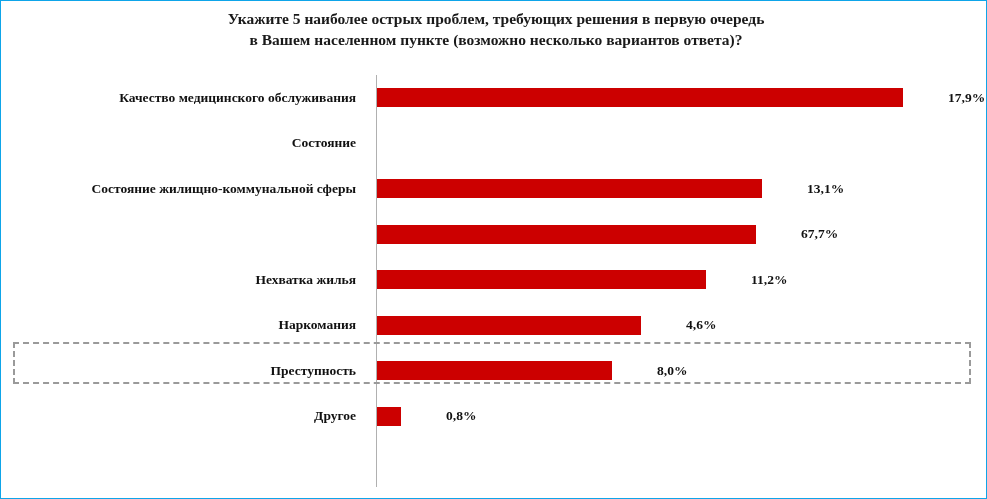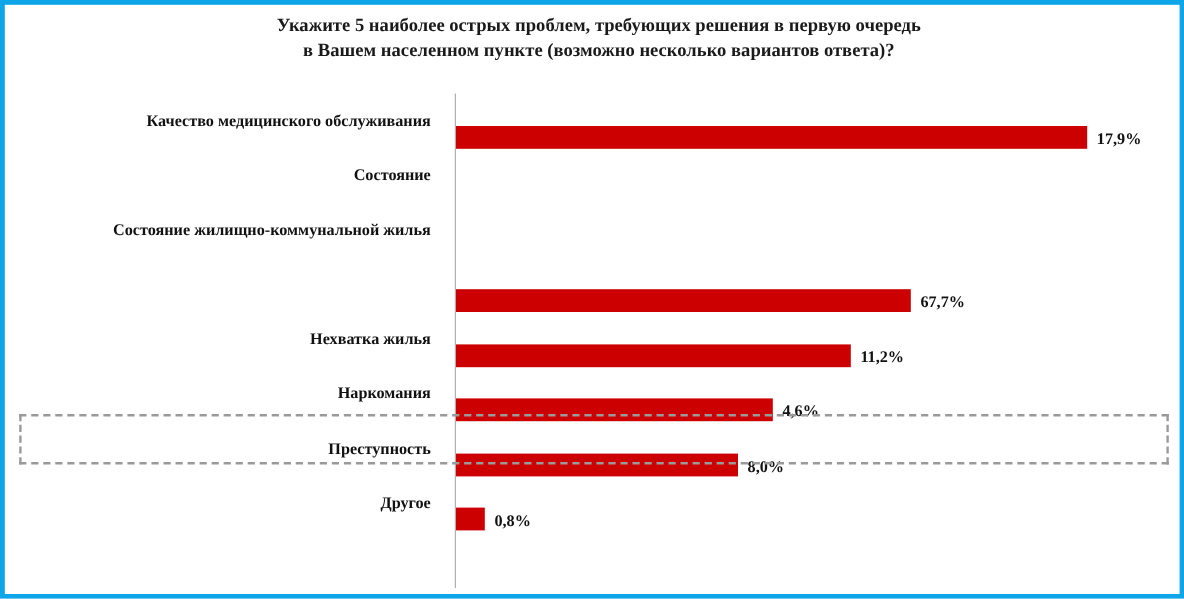--- a/index.html
+++ b/index.html
@@ -8,21 +8,21 @@
     background: #ffffff;
   }
   body {
     font-family: "Liberation Serif", serif;
   }
   .frame {
     position: relative;
     width: 987px;
     height: 499px;
     box-sizing: border-box;
-    border: 4px solid #0ea5e9;
+    border: 1px solid #0ea5e9;
     background: #ffffff;
     overflow: hidden;
   }
   .chart-title {
     position: absolute;
     left: 60px;
     top: 8px;
     width: 870px;
     text-align: center;
     font-size: 15.5px;
@@ -67,21 +67,22 @@
     color: #111111;
     padding-right: 10px;
     box-sizing: border-box;
     white-space: nowrap;
   }
   .bar-wrap {
     position: absolute;
     left: 376px;
     height: 45.5px;
     display: flex;
-    align-items: flex-end;
+    align-items: center;
+    gap: 37px;
   }
   .bar {
     height: 19px;
     background: #cc0000;
   }
   .val-label {
     font-size: 13.5px;
     font-weight: bold;
     color: #111111;
     margin-left: 8px;
@@ -120,21 +121,25 @@
           <div class="val-label">17,9%</div>
         </div>
       </div>
 
 
       <div class="row">
         <div class="cat-label">Состояние</div>
       </div>
 
       <div class="row">
-        <div class="cat-label">Состояние жилищно-коммунальной жилья</div>
+        <div class="cat-label">Состояние жилищно-коммунальной сферы</div>
+        <div class="bar-wrap">
+          <div class="bar" style="width:385px"></div>
+          <div class="val-label">13,1%</div>
+        </div>
       </div>
 
       <div class="row">
         <div class="bar-wrap">
           <div class="bar" style="width:379px"></div>
           <div class="val-label">67,7%</div>
         </div>
       </div>
 
       <div class="row">

